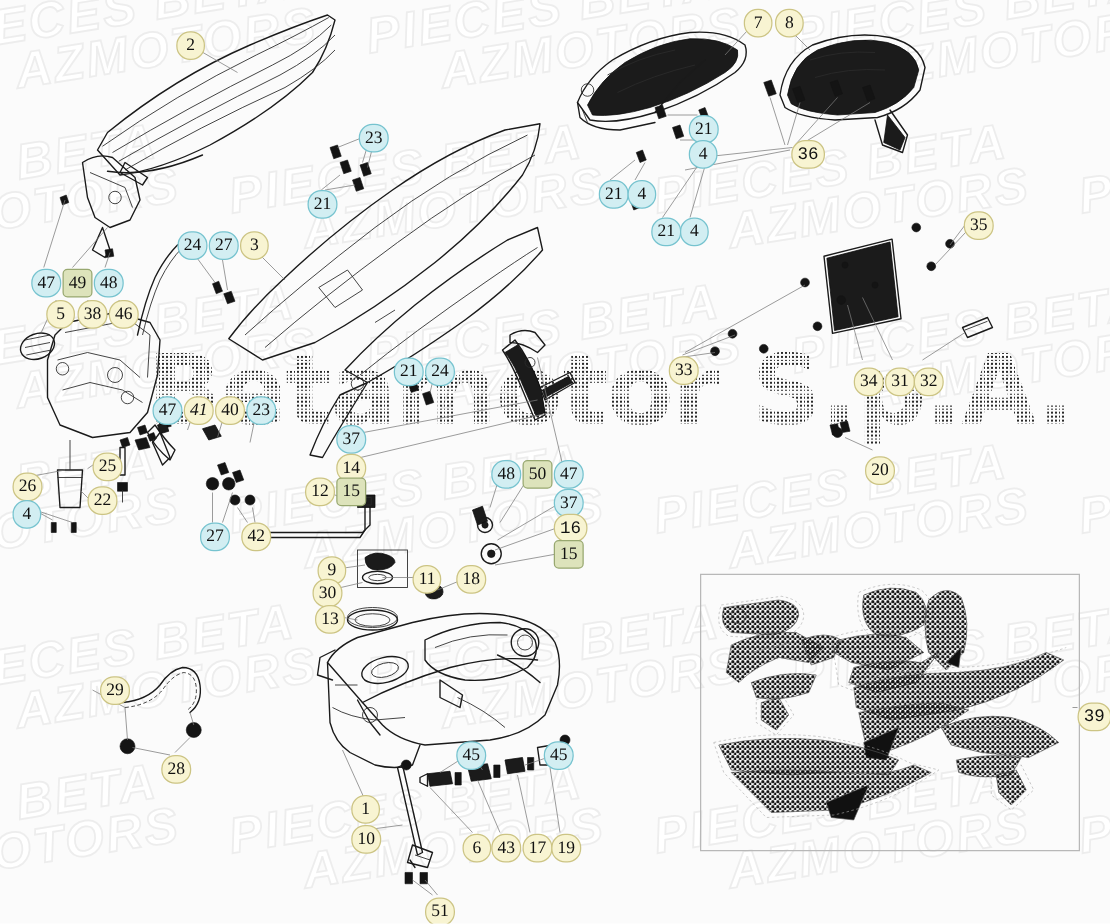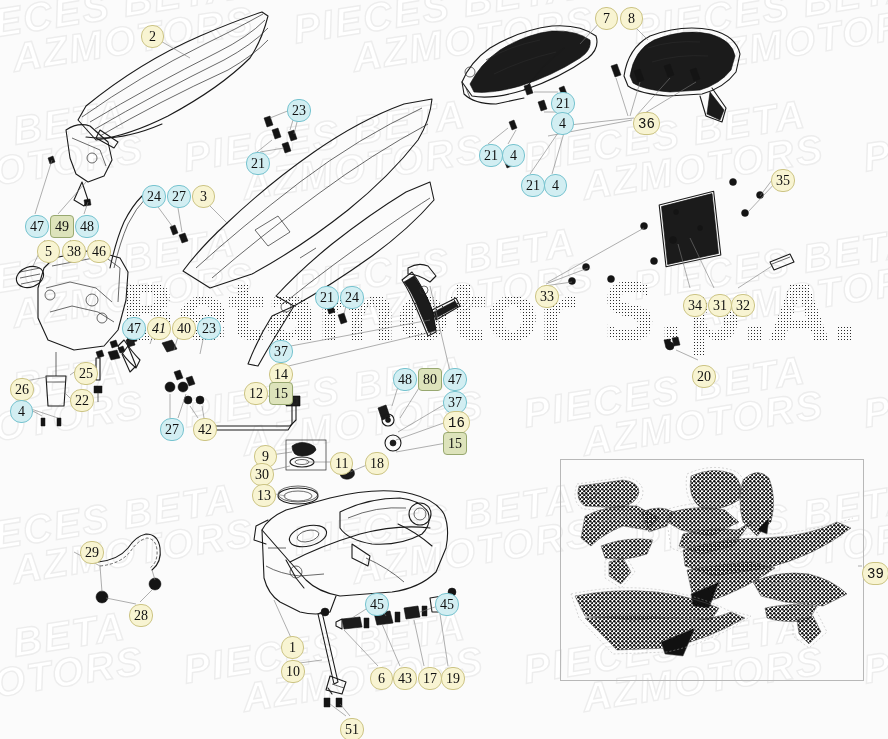--- a/index.html
+++ b/index.html
@@ -548,21 +548,21 @@
       <div class="badge cy" style="left: 340px; top: 286px;">24</div>
       <div class="badge cy" style="left: 122px; top: 317px;">47</div>
       <div class="badge cr" style="left: 147px; top: 317px; font-style: italic;">41</div>
       <div class="badge cr" style="left: 172px; top: 317px;">40</div>
       <div class="badge cy" style="left: 197px; top: 317px;">23</div>
       <div class="badge cy" style="left: 269px; top: 340px;">37</div>
       <div class="badge cr" style="left: 269px; top: 363px;">14</div>
       <div class="badge cr" style="left: 244px; top: 382px;">12</div>
       <div class="badge ol" style="left: 269px; top: 382px;">15</div>
       <div class="badge cy" style="left: 393px; top: 368px;">48</div>
-      <div class="badge ol" style="left: 418px; top: 368px;">80</div>
+      <div class="badge ol" style="left: 418px; top: 368px;">50</div>
       <div class="badge cy" style="left: 443px; top: 368px;">47</div>
       <div class="badge cy" style="left: 443px; top: 391px;">37</div>
       <div class="badge cr" style="left: 443px; top: 411px; font-family: Liberation Mono, monospace;">16</div>
       <div class="badge ol" style="left: 443px; top: 432px;">15</div>
       <div class="badge cr" style="left: 10px; top: 378px;">26</div>
       <div class="badge cr" style="left: 74px; top: 362px;">25</div>
       <div class="badge cr" style="left: 70px; top: 389px;">22</div>
       <div class="badge cy" style="left: 10px; top: 400px;">4</div>
       <div class="badge cy" style="left: 160px; top: 418px;">27</div>
       <div class="badge cr" style="left: 193px; top: 418px;">42</div>

